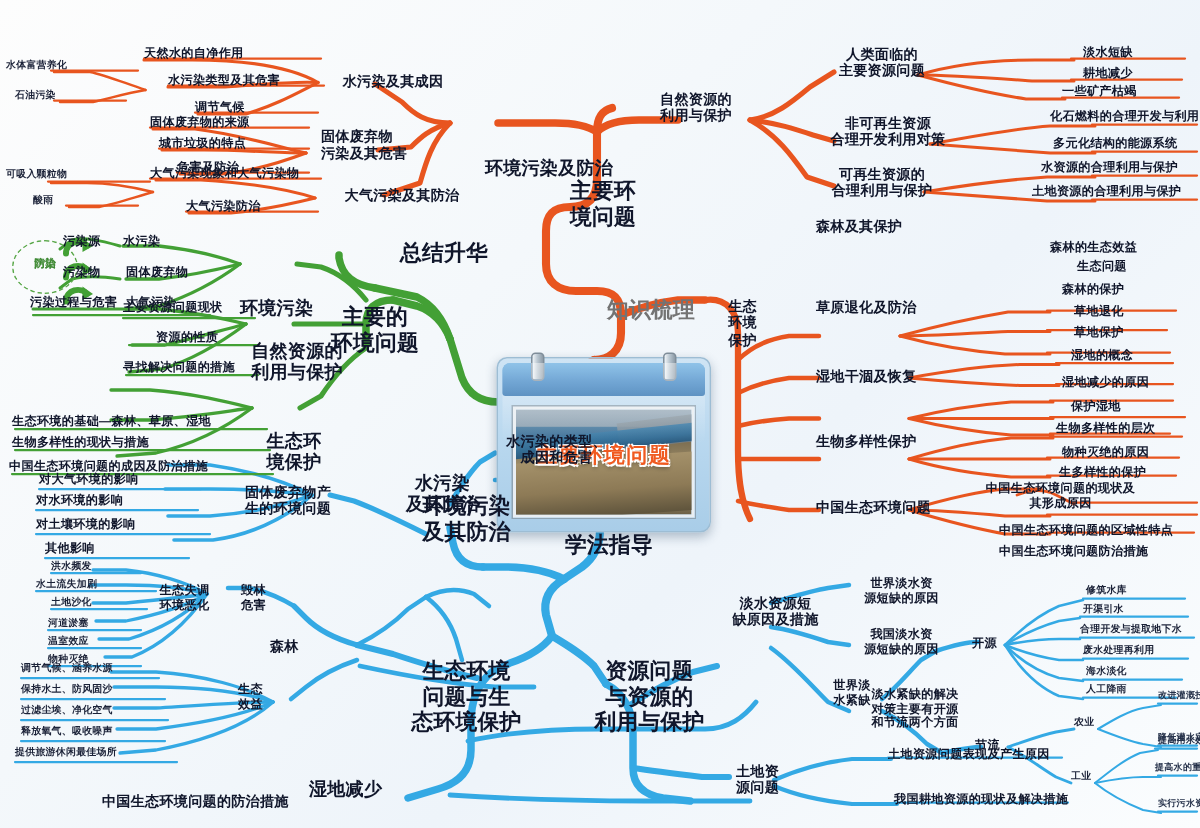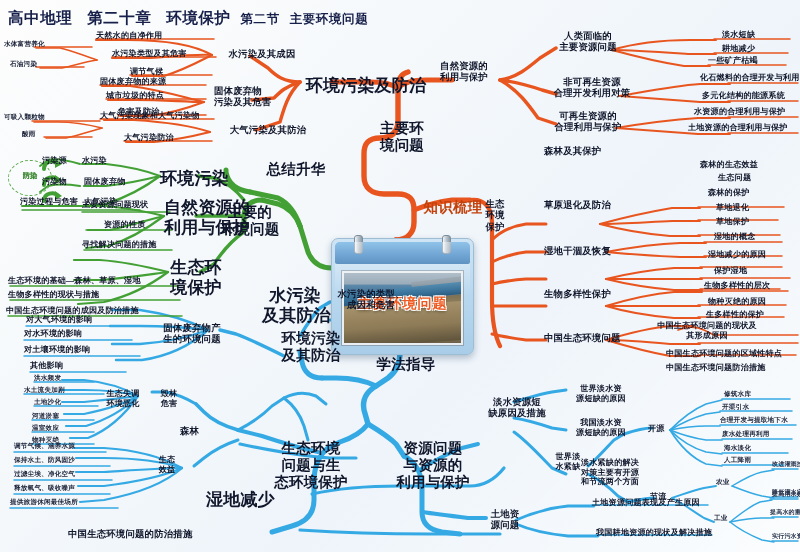--- a/index.html
+++ b/index.html
@@ -13,21 +13,21 @@
   #stage{position:absolute;left:0;top:0;width:800px;height:552px;}
   #wires{position:absolute;left:0;top:0;width:800px;height:552px;pointer-events:none;}
 
   .t{position:absolute;white-space:nowrap;color:#10162b;letter-spacing:.2px;}
   .c{transform:translateX(-50%);}
 
   
   .title{font-size:15.5px;font-weight:bold;color:#17204a;letter-spacing:.6px;}
   .title .sm{font-size:12.5px;}
   .lv1{font-size:14.5px;font-weight:bold;line-height:1.18;}
-  .lv2{font-size:17px;font-weight:bold;line-height:1.2;}
+  .lv2{font-size:12px;font-weight:bold;line-height:1.2;margin-top:29px;}
   .lv3{font-size:9.4px;font-weight:bold;line-height:1.2;}
   .lv4{font-size:8.1px;font-weight:bold;line-height:1.2;}
   .lv5{font-size:6.6px;font-weight:bold;line-height:1.2;color:#1b2238;}
   .tiny{font-size:6.0px;font-weight:bold;line-height:1.2;color:#243049;}
 
   .cen{text-align:center;}
 
   
   #card{
     position:absolute;left:331px;top:238px;width:141px;height:115px;
@@ -414,42 +414,35 @@
           <path d="M772,497 L798,497"></path>
         <path d="M770,499 L798,499"></path>
           <path d="M772,517 L798,517"></path>
           <path d="M772,541 L798,541"></path>
         <path d="M592,505 L708,505"></path>
           <path d="M596,535 L712,535"></path>
       </g>
     </g>
   </svg>
 
-  <div class="t title" style="left:8px;top:8px;">
-    <span>高中地理</span>
-    &nbsp;&nbsp;<span>第二十章</span>
-    &nbsp;&nbsp;<span>环境保护</span>
-    &nbsp;<span class="sm">第二节</span>
-    &nbsp;<span class="sm">主要环境问题</span>
-  </div>
 
   <div id="card">
     <div class="spiralbar"></div>
     <div class="ring a"></div>
     <div class="ring b"></div>
     <div class="photo">
       <div class="hill"></div>
         <div class="river"></div>
         <div class="bank"></div>
     </div>
     <div class="cap">主要环境问题</div>
     <div class="gloss"></div>
   </div>
 
-  <div class="t lv1 c" style="left:453px;top:199px;color:#c2410c;">知识梳理</div>
+  <div class="t lv1 c" style="left:434px;top:199px;color:#737373;">知识梳理</div>
   <div class="t lv1 c" style="left:296px;top:161px;">总结升华</div>
   <div class="t lv1 c" style="left:406px;top:356px;">学法指导</div>
 
   <div class="t lv1 cen" style="left:370px;top:120px;width:64px;transform:none;">主要环<br>境问题</div>
 
   <div class="t lv2 c" style="left:366px;top:76px;">环境污染及防治</div>
 
   <div class="t lv3 c" style="left:262px;top:48px;">水污染及其成因</div>
   <div class="t lv3 c" style="left:253px;top:85px;width:78px;">固体废弃物<br>污染及其危害</div>
   <div class="t lv3 c" style="left:268px;top:124px;">大气污染及其防治</div>

